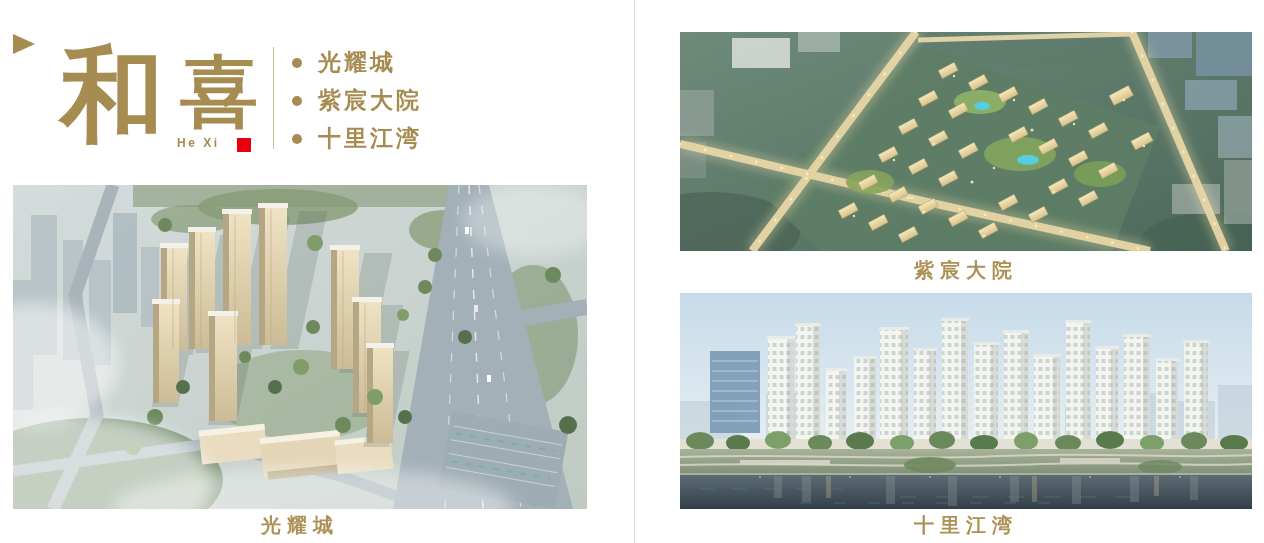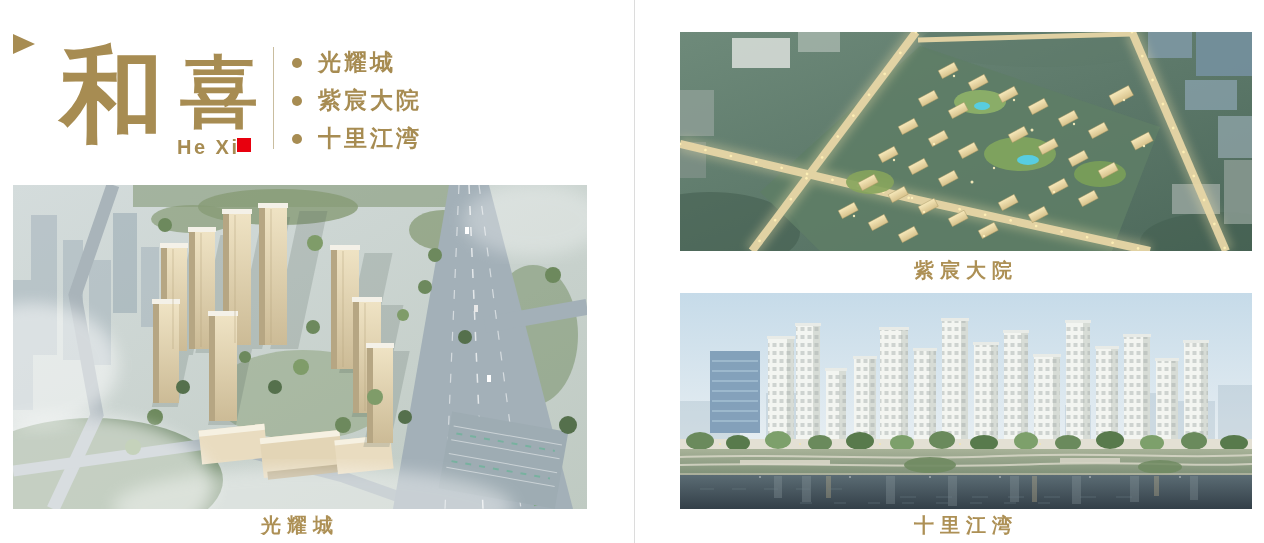--- a/index.html
+++ b/index.html
@@ -6,21 +6,21 @@
   .page{position:relative;width:1264px;height:543px;background:#ffffff;overflow:hidden;
         font-family:"Liberation Sans","DejaVu Sans",sans-serif;}
   
   .tri{position:absolute;left:13px;top:34px;width:0;height:0;
        border-top:10px solid transparent;border-bottom:10px solid transparent;
        border-left:22px solid #A78C52;}
   .logo-big{position:absolute;left:60px;top:44px;font-size:104px;line-height:1;
             color:#A78C52;font-family:"Liberation Serif","DejaVu Serif",serif;font-weight:600;}
   .logo-small{position:absolute;left:180px;top:54px;font-size:78px;line-height:1;
               color:#A78C52;font-family:"Liberation Serif","DejaVu Serif",serif;font-weight:600;}
-  .hexi{position:absolute;left:177px;top:136px;font-size:20px;letter-spacing:2.5px;
+  .hexi{position:absolute;left:177px;top:136px;font-size:12px;letter-spacing:2.5px;
         color:#A78C52;font-weight:600;}
   .redsq{position:absolute;left:237px;top:138px;width:14px;height:14px;background:#E8000E;}
   .vrule{position:absolute;left:273px;top:47px;width:1px;height:102px;background:#C9BD9F;}
   
   .plist{position:absolute;left:292px;top:50px;display:flex;flex-direction:column;gap:12px;
          margin:0;padding:0;list-style:none;}
   .plist li{display:flex;align-items:center;gap:16px;height:26px;}
   .dot{width:10px;height:10px;border-radius:50%;background:#A78C52;flex:0 0 auto;}
   .plabel{font-size:23px;letter-spacing:3px;color:#A78C52;line-height:26px;
           font-family:"Liberation Serif","DejaVu Serif",serif;font-weight:600;}

